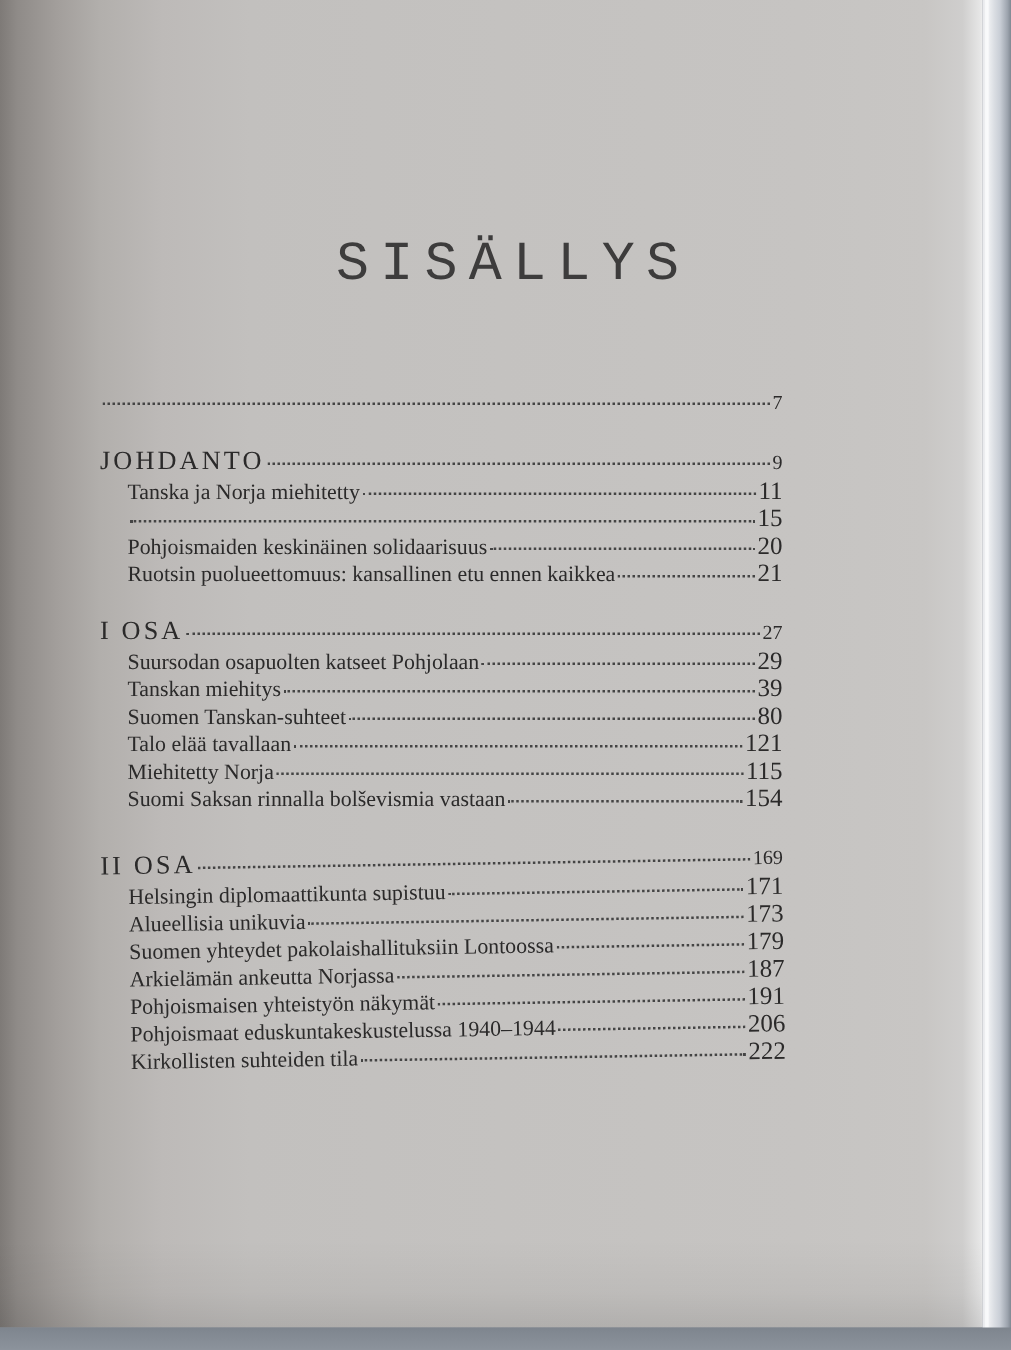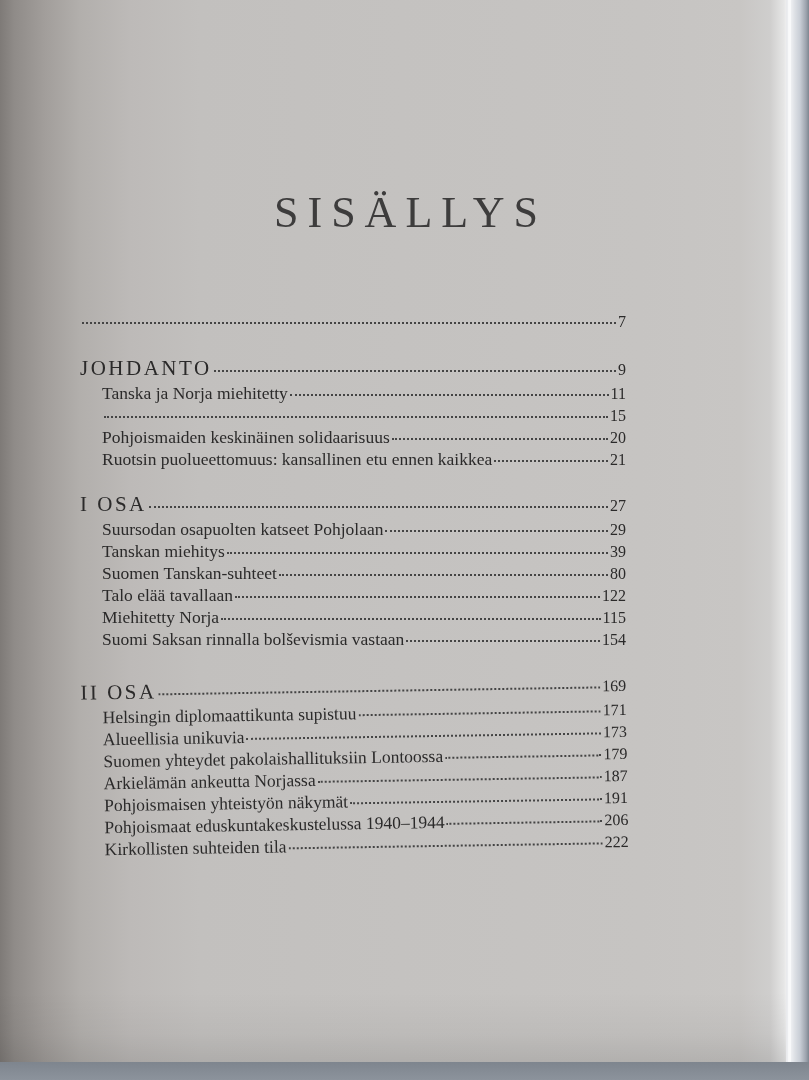--- a/index.html
+++ b/index.html
@@ -54,20 +54,21 @@
       left: 0;
       top: 158px;
       width: 809px;
       text-align: center;
       padding-left: 12px;
       box-sizing: border-box;
       font-size: 44px;
       letter-spacing: 9px;
       color: #3d3c3c;
       font-weight: normal;
+      font-family: Liberation Mono, monospace;
     }
     .toc {
       position: absolute;
       left: 80px;
       top: 306px;
       width: 546px;
       color: #2b2a2a;
     }
     .section {
       margin-bottom: 21px;
@@ -105,21 +106,21 @@
     }
     .row .dots::before {
       content: "";
       position: absolute;
       left: 0; right: 0;
       bottom: 3px;
       border-bottom: 2px dotted #444;
     }
     .row .page-no {
       flex: 0 0 auto;
-      font-size: 16px;
+      font-size: 20px;
     }
     
     .toc .section.part-two {
       transform: rotate(-0.9deg);
       transform-origin: 100% 0%;
     }
   </style>
 </head>
 <body>
 
@@ -182,21 +183,21 @@
       <span class="page-no">39</span>
     </div>
     <div class="row chapter">
       <span class="label">Suomen Tanskan-suhteet</span>
       <span class="dots"></span>
       <span class="page-no">80</span>
     </div>
     <div class="row chapter">
       <span class="label">Talo elää tavallaan</span>
       <span class="dots"></span>
-      <span class="page-no">122</span>
+      <span class="page-no">121</span>
     </div>
     <div class="row chapter">
       <span class="label">Miehitetty Norja</span>
       <span class="dots"></span>
       <span class="page-no">115</span>
     </div>
     <div class="row chapter">
       <span class="label">Suomi Saksan rinnalla bolševismia vastaan</span>
       <span class="dots"></span>
       <span class="page-no">154</span>

